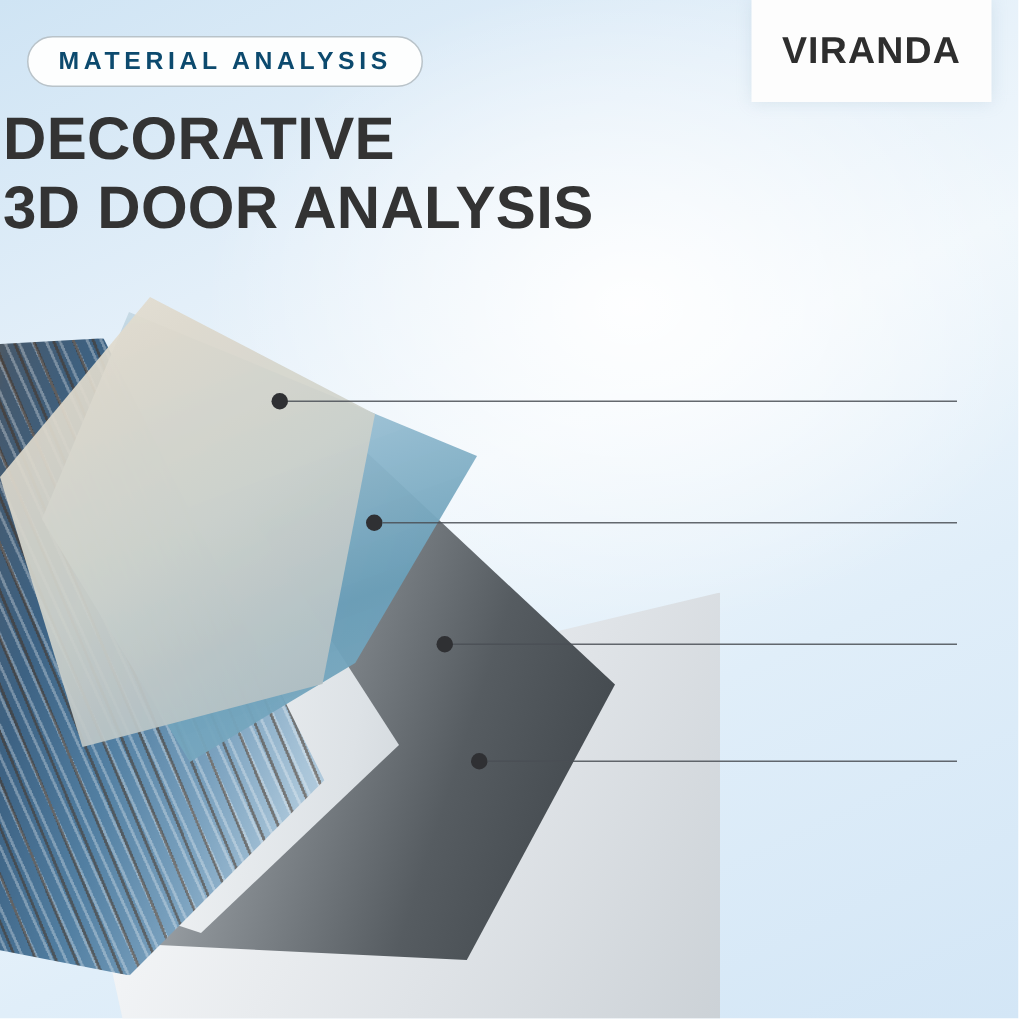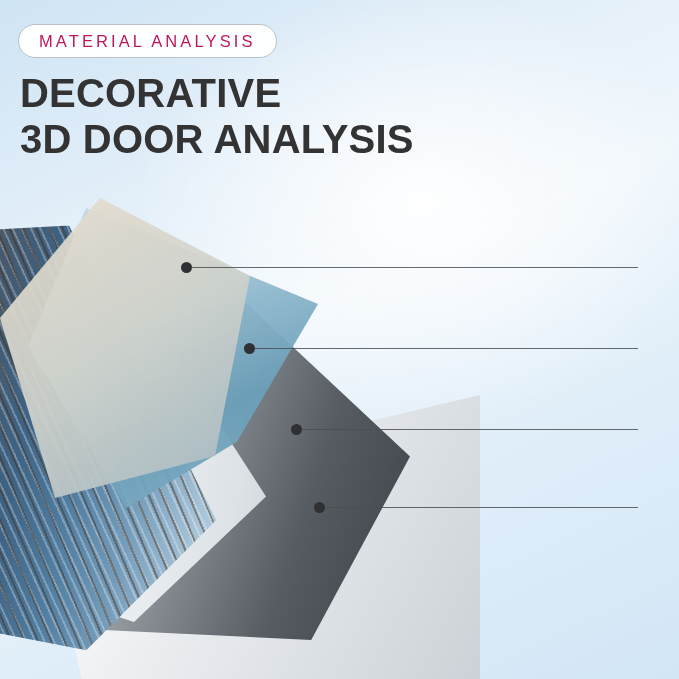--- a/index.html
+++ b/index.html
@@ -32,29 +32,29 @@
     display: flex;
     align-items: center;
     border: 1.4px solid #b9c3c9;
     border-radius: 19px;
     background: #fdfefe;
     box-sizing: border-box;
   }
   .eyebrow-pill span {
     font-size: 16.5px;
     letter-spacing: 3.1px;
-    color: #be185d;
-    font-weight: 400;
+    color: #0c4a6e;
+    font-weight: 700;
     white-space: nowrap;
     line-height: 1;
   }
 
   .headline {
     position: absolute;
-    left: 20px;
+    left: 2px;
     top: 70px;
     width: 480px;
   }
   .headline .line {
     font-size: 40px;
     font-weight: bold;
     color: #333333;
     letter-spacing: 0.2px;
     line-height: 46px;
     white-space: nowrap;
@@ -208,20 +208,23 @@
 
   <div class="eyebrow-pill">
     <span>MATERIAL ANALYSIS</span>
   </div>
 
   <div class="headline">
     <div class="line">DECORATIVE</div>
     <div class="line">3D DOOR ANALYSIS</div>
   </div>
 
+  <div class="brand-box">
+    <span>VIRANDA</span>
+  </div>
 
   <div class="artwork">
 
     <div class="art-layer lyr-backing"></div>
     <div class="art-layer lyr-bonding"></div>
     <div class="art-layer lyr-bonding-face"></div>
 
     <div class="photo-wrap">
       <div class="photo"></div>
     </div>

